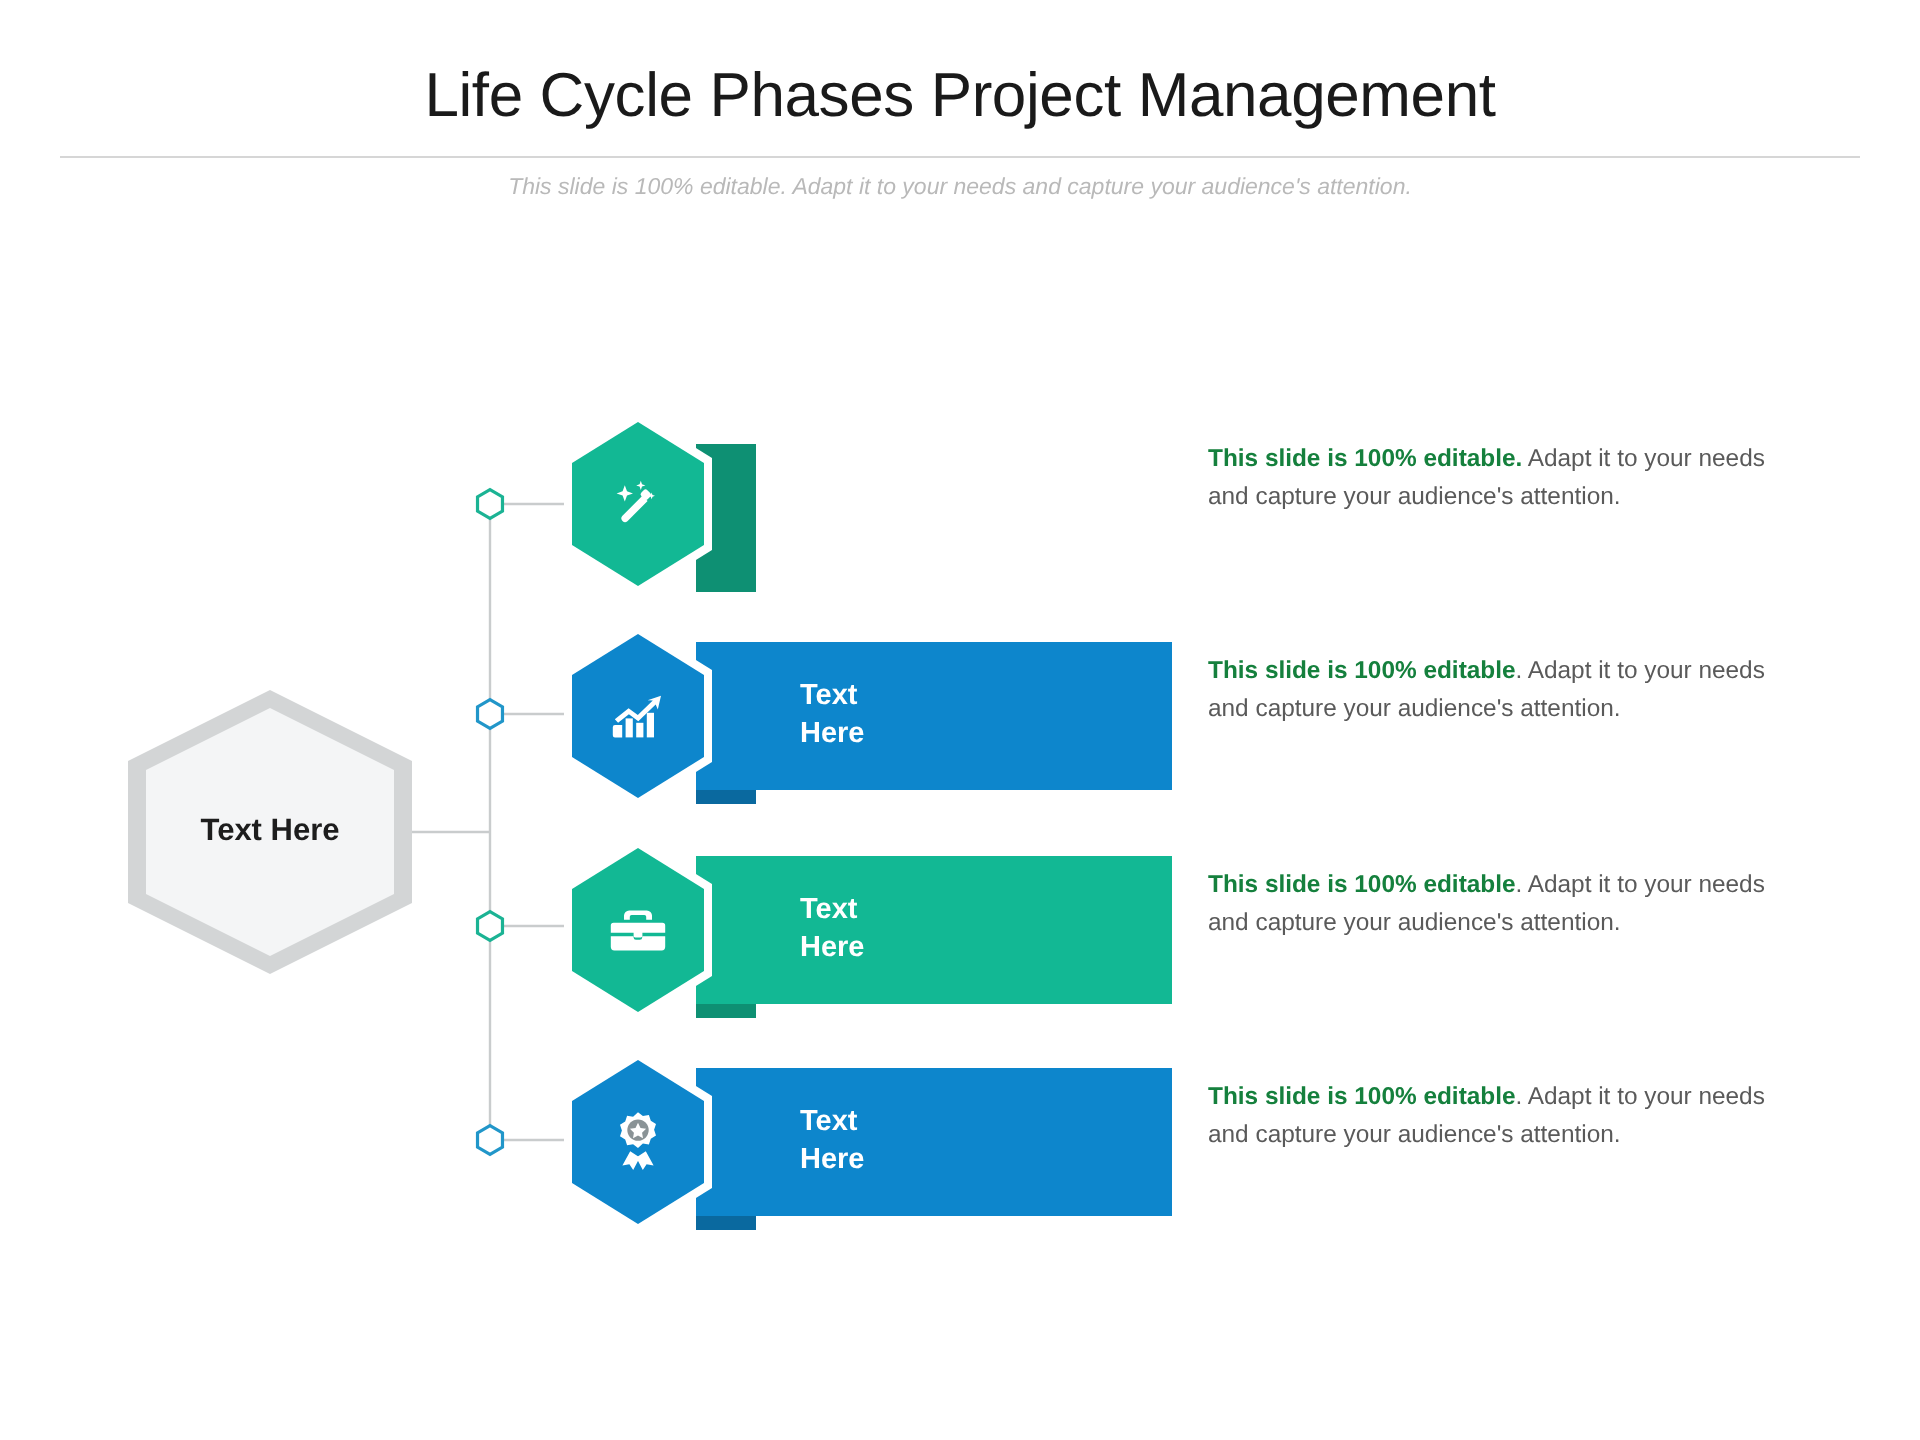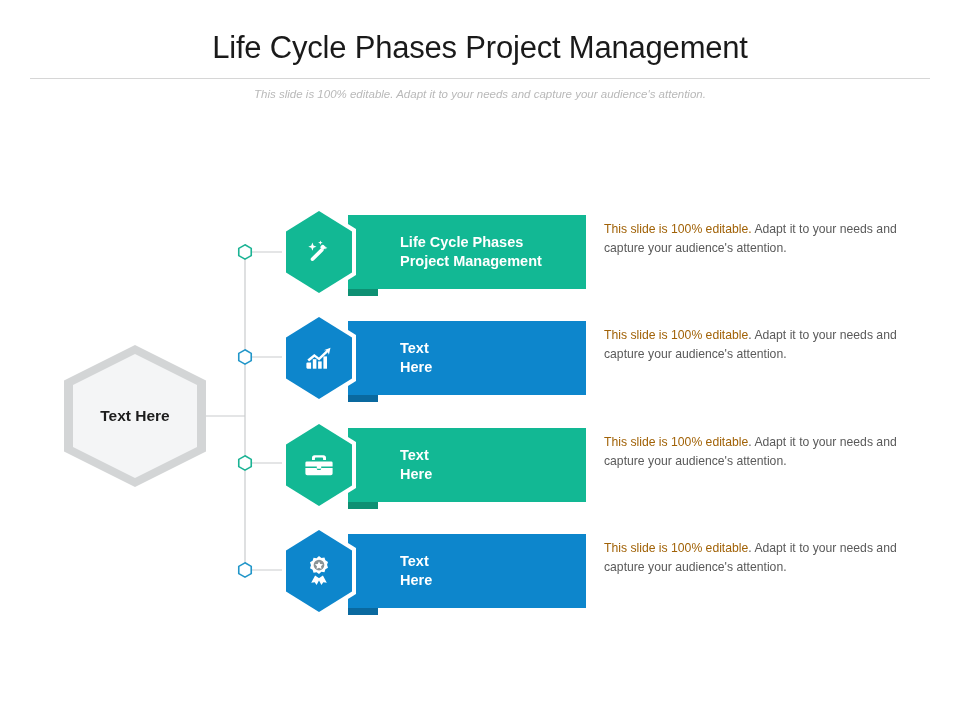--- a/index.html
+++ b/index.html
@@ -164,22 +164,22 @@
   .desc {
     position: absolute;
     left: 324px;
     top: 14px;
     width: 300px;
     font-size: 12.2px;
     color: #5a5a5a;
     line-height: 19px;
   }
   .desc b {
-    color: #a16207;
-    font-weight: normal;
+    color: #15803d;
+    font-weight: bold;
   }
 </style>
 </head>
 <body>
 
 <div id="slide-title">Life Cycle Phases Project Management</div>
 <div id="title-divider"></div>
 <div id="slide-subtitle">This slide is 100% editable. Adapt it to your needs and capture your audience's attention.</div>
 
 <svg id="connector-layer" viewBox="0 0 960 720">
@@ -200,24 +200,20 @@
 </svg>
 
 <div id="main-node">
   <div class="hex-outer" style="background: rgb(211, 213, 214);"></div>
   <div class="hex-inner" style="background: rgb(244, 245, 246);"></div>
   <div id="main-node-label">Text Here</div>
 </div>
 
 <div class="row" style="top:206px">
   <div class="bar-shadow" style="background: rgb(18, 184, 148);"></div>
-  <div class="bar" style="background: rgb(18, 184, 148);">
-    <div class="bar-label">Life Cycle Phases
-Project Management</div>
-  </div>
   <div class="icon-hex-wrap">
     <div class="icon-hex-border"></div>
     <div class="icon-hex-fill" style="background: rgb(18, 184, 148);"></div>
     <div class="icon-glyph">
       <svg width="36" height="36" viewBox="0 0 36 36" fill="#ffffff">
         <path d="M20.2 13.9l2.6 2.6-10.1 10.1a1.85 1.85 0 0 1-2.6-2.6z"></path>
         <rect x="19.6" y="11.2" width="4.6" height="4.2" rx="1.3" transform="rotate(45 21.9 13.3)"></rect>
         <path d="M11.4 8.6l1.1 3 3 1.1-3 1.1-1.1 3-1.1-3-3-1.1 3-1.1z"></path>
         <path d="M19.4 6.4l.6 1.7 1.7.6-1.7.6-.6 1.7-.6-1.7-1.7-.6 1.7-.6z"></path>
         <path d="M24.8 12.2l.45 1.25 1.25.45-1.25.45-.45 1.25-.45-1.25-1.25-.45 1.25-.45z"></path>

